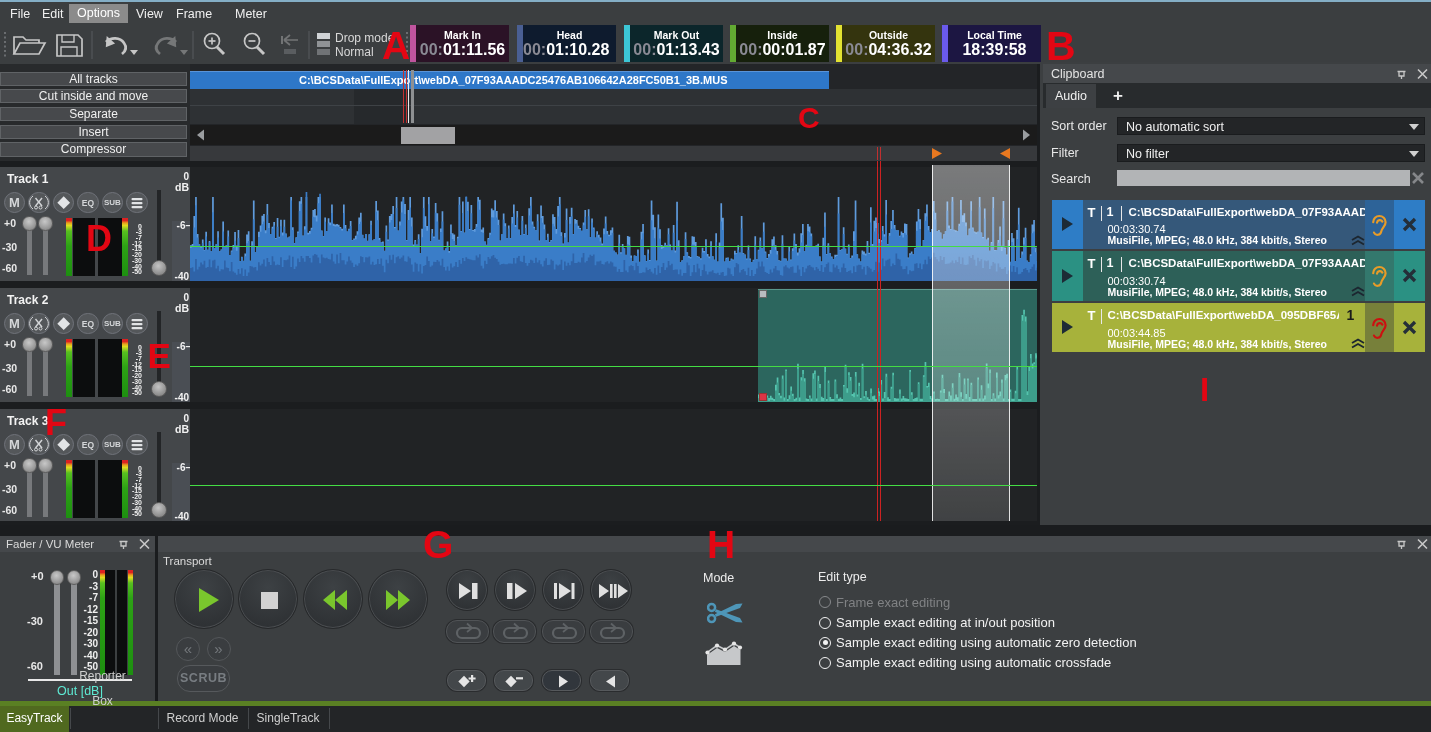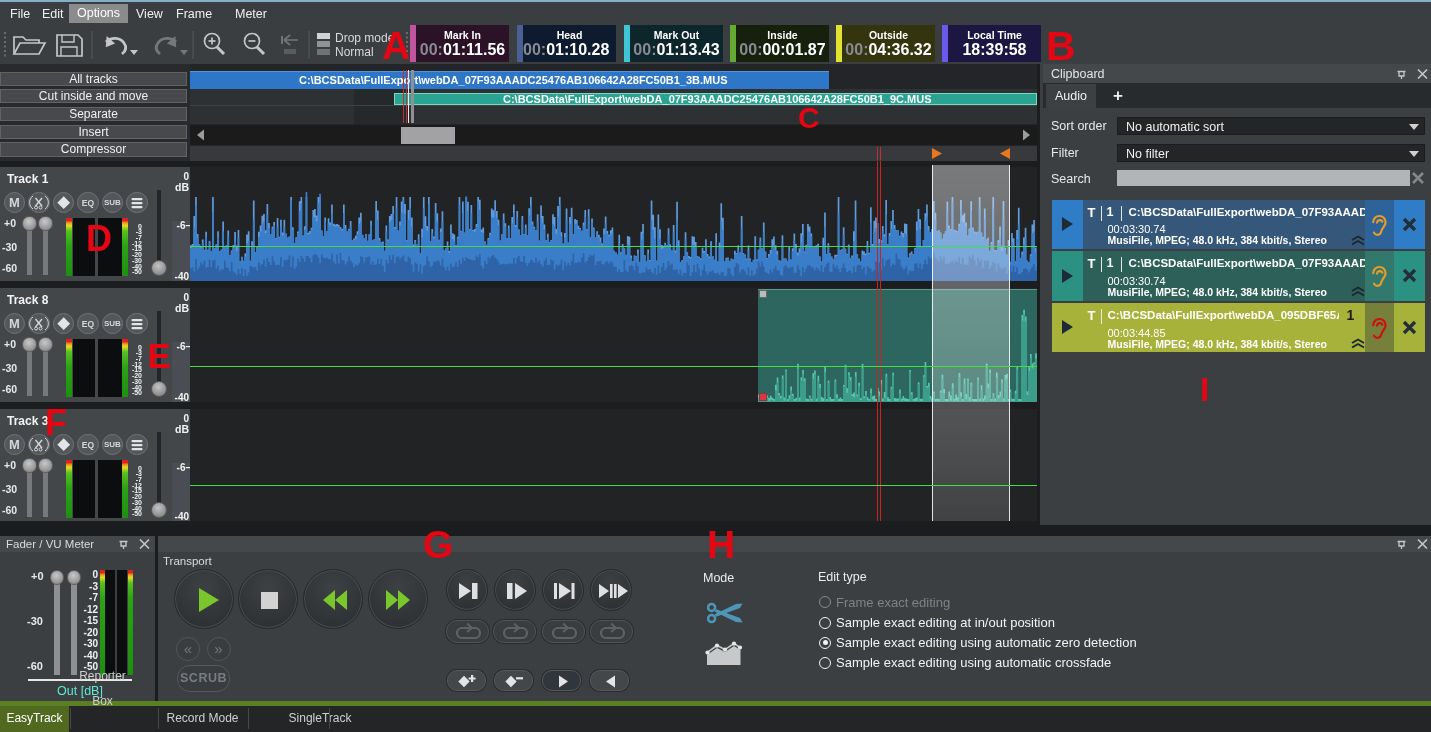--- a/index.html
+++ b/index.html
@@ -112,23 +112,20 @@
     <div class="sidebtn" style="top:106.5px;height:14.5px;line-height:12.5px;">Separate</div>
     <div class="sidebtn" style="top:124.5px;height:14.5px;line-height:12.5px;">Insert</div>
     <div class="sidebtn" style="top:142px;height:14.5px;line-height:12.5px;">Compressor</div>
 <div class="abs" style="left:190px;top:64px;width:847px;height:103px;background:#232528;"></div>
 <div class="abs" style="left:190px;top:71px;width:639px;height:17.5px;background:#2e77c8;border-top:1px solid #5a94d8;color:#fff;font-weight:bold;font-size:11px;">
       <span class="abs" style="left:109px;top:2px;white-space:nowrap;">C:\BCSData\FullExport\webDA_07F93AAADC25476AB106642A28FC50B1_3B.MUS</span>
     </div>
 <div class="abs" style="left:190px;top:88.5px;width:847px;height:35.5px;background:#2e3134;"></div>
 <div class="abs" style="left:354px;top:88.5px;width:53.5px;height:35.5px;background:#26292c;"></div>
 <div class="abs" style="left:190px;top:105px;width:847px;height:1px;background:#3e4246;"></div>
-<div class="abs" style="left:394px;top:93px;width:643px;height:11.5px;background:#2aa390;border:1px solid #7fd4c4;color:#fff;font-weight:bold;font-size:11px;">
-      <span class="abs" style="left:108px;top:-1.5px;white-space:nowrap;">C:\BCSData\FullExport\webDA_07F93AAADC25476AB106642A28FC50B1_9C.MUS</span>
-    </div>
 <div class="abs" style="left:403px;top:70px;width:1.3px;height:53px;background:#c03030;"></div>
 <div class="abs" style="left:405.7px;top:70px;width:1.3px;height:53px;background:#c03030;"></div>
 <div class="abs" style="left:407.8px;top:70px;width:1.6px;height:53px;background:#eaeaea;"></div>
 <div class="abs" style="left:411px;top:70px;width:3px;height:53px;background:#8e9092;"></div>
 <div class="abs" style="left:190px;top:125px;width:847px;height:19.5px;background:#1b1b1b;"></div>
 <svg class="abs" style="left:190px;top:125px;" width="847" height="20" viewBox="0 0 847 20">
  <path d="M14 4.5 L7 10 L14 15.5 Z" fill="#9a9da0"></path>
  <path d="M833 4.5 L840 10 L833 15.5 Z" fill="#9a9da0"></path>
 </svg>
 <div class="abs" style="left:401px;top:127px;width:54px;height:17px;background:#a2a2a4;"></div>
@@ -189,21 +186,21 @@
       <div class="abs" style="left:156.5px;top:23px;width:4.5px;height:85px;background:#232527;"></div>
       <div class="abs" style="left:150.5px;top:93px;width:16px;height:16px;border-radius:50%;background:radial-gradient(circle at 45% 35%,#c4c4c4,#848484 80%);border:1px solid #5a5a5a;"></div>
       <div class="abs" style="left:171.5px;top:54px;width:18.5px;height:60px;background:#4a4e54;"></div>
       <div class="abs" style="left:170px;top:4px;width:19px;text-align:right;color:#f2f2f2;font-size:10px;font-weight:bold;">0</div>
       <div class="abs" style="left:170px;top:13.5px;width:19px;text-align:right;color:#f2f2f2;font-size:10.5px;font-weight:bold;">dB</div>
       <div class="abs" style="left:170px;top:53px;width:21px;text-align:right;color:#f2f2f2;font-size:10px;font-weight:bold;">-6–</div>
       <div class="abs" style="left:168px;top:104px;width:21px;text-align:right;color:#f2f2f2;font-size:10px;font-weight:bold;">-40</div>
     </div>
     <div class="abs" style="left:190px;top:167px;width:847px;height:114px;background:#212325;"></div>
     <div class="abs" style="left:0;top:288px;width:190px;height:114px;background:#44474a;">
-      <div class="abs" style="left:7px;top:5px;color:#f2f2f2;font-size:12px;font-weight:bold;">Track 8</div>
+      <div class="abs" style="left:7px;top:5px;color:#f2f2f2;font-size:12px;font-weight:bold;">Track 2</div>
       <div class="circbtn" style="left:3.7px;top:24.5px;width:21.5px;height:21.5px;font-size:13px;font-weight:bold;line-height:20px;">M</div>
       <div class="circbtn" style="left:28.2px;top:24.5px;width:21.5px;height:21.5px;"><svg width="20" height="20" viewBox="0 0 20 20" style="margin-top:0px;">
           <g stroke="#d4d6d8" fill="none">
             <path d="M4 3 A 8 8 0 0 0 4 16" stroke-width="1"></path>
             <path d="M16 3 A 8 8 0 0 1 16 16" stroke-width="1"></path>
             <line x1="6.5" y1="5" x2="13" y2="13" stroke-width="1.4"></line>
             <line x1="13" y1="5" x2="6.5" y2="13" stroke-width="1.4"></line>
             <circle cx="7" cy="14.5" r="1.5"></circle>
             <circle cx="11.5" cy="14.5" r="1.5"></circle>
           </g>
@@ -613,17 +610,17 @@
     <div class="abs" style="left:836px;top:635.0px;color:#f2f2f2;font-size:13px;">Sample exact editing using automatic zero detection</div>
     <div class="abs" style="left:819px;top:656.5px;width:12px;height:12px;border-radius:50%;border:1.6px solid #f2f2f2;background:#3c3f41;"></div>
     <div class="abs" style="left:836px;top:655.0px;color:#f2f2f2;font-size:13px;">Sample exact editing using automatic crossfade</div>
     <div class="red" style="left:423px;top:525px;font-size:39px;">G</div>
     <div class="red" style="left:707px;top:525px;font-size:39px;">H</div>
     <div class="abs" style="left:0;top:701px;width:1431px;height:4.5px;background:#5a8023;"></div>
     <div class="abs" style="left:0;top:705.5px;width:1431px;height:26.5px;background:#232527;"></div>
     <div class="tab" style="left:0;top:705.5px;width:69px;height:26.5px;line-height:25px;background:#50691f;color:#fff;">EasyTrack</div>
     <div class="tab" style="left:70px;top:664px;width:65px;height:26.5px;line-height:25px;">Reporter Box</div>
     <div class="tab" style="left:158px;top:705.5px;width:89px;height:26.5px;line-height:25px;">Record Mode</div>
-    <div class="tab" style="left:248px;top:705.5px;width:80px;height:26.5px;line-height:25px;margin-left:32px;">SingleTrack</div>
+    <div class="tab" style="left:248px;top:705.5px;width:80px;height:26.5px;line-height:25px;">SingleTrack</div>
     <div class="abs" style="left:69.5px;top:708px;width:1px;height:21px;background:#45484b;"></div>
     <div class="abs" style="left:157.5px;top:708px;width:1px;height:21px;background:#45484b;"></div>
     <div class="abs" style="left:247.5px;top:708px;width:1px;height:21px;background:#45484b;"></div>
     <div class="abs" style="left:328.5px;top:708px;width:1px;height:21px;background:#45484b;"></div>
   </div>
 </body></html>

